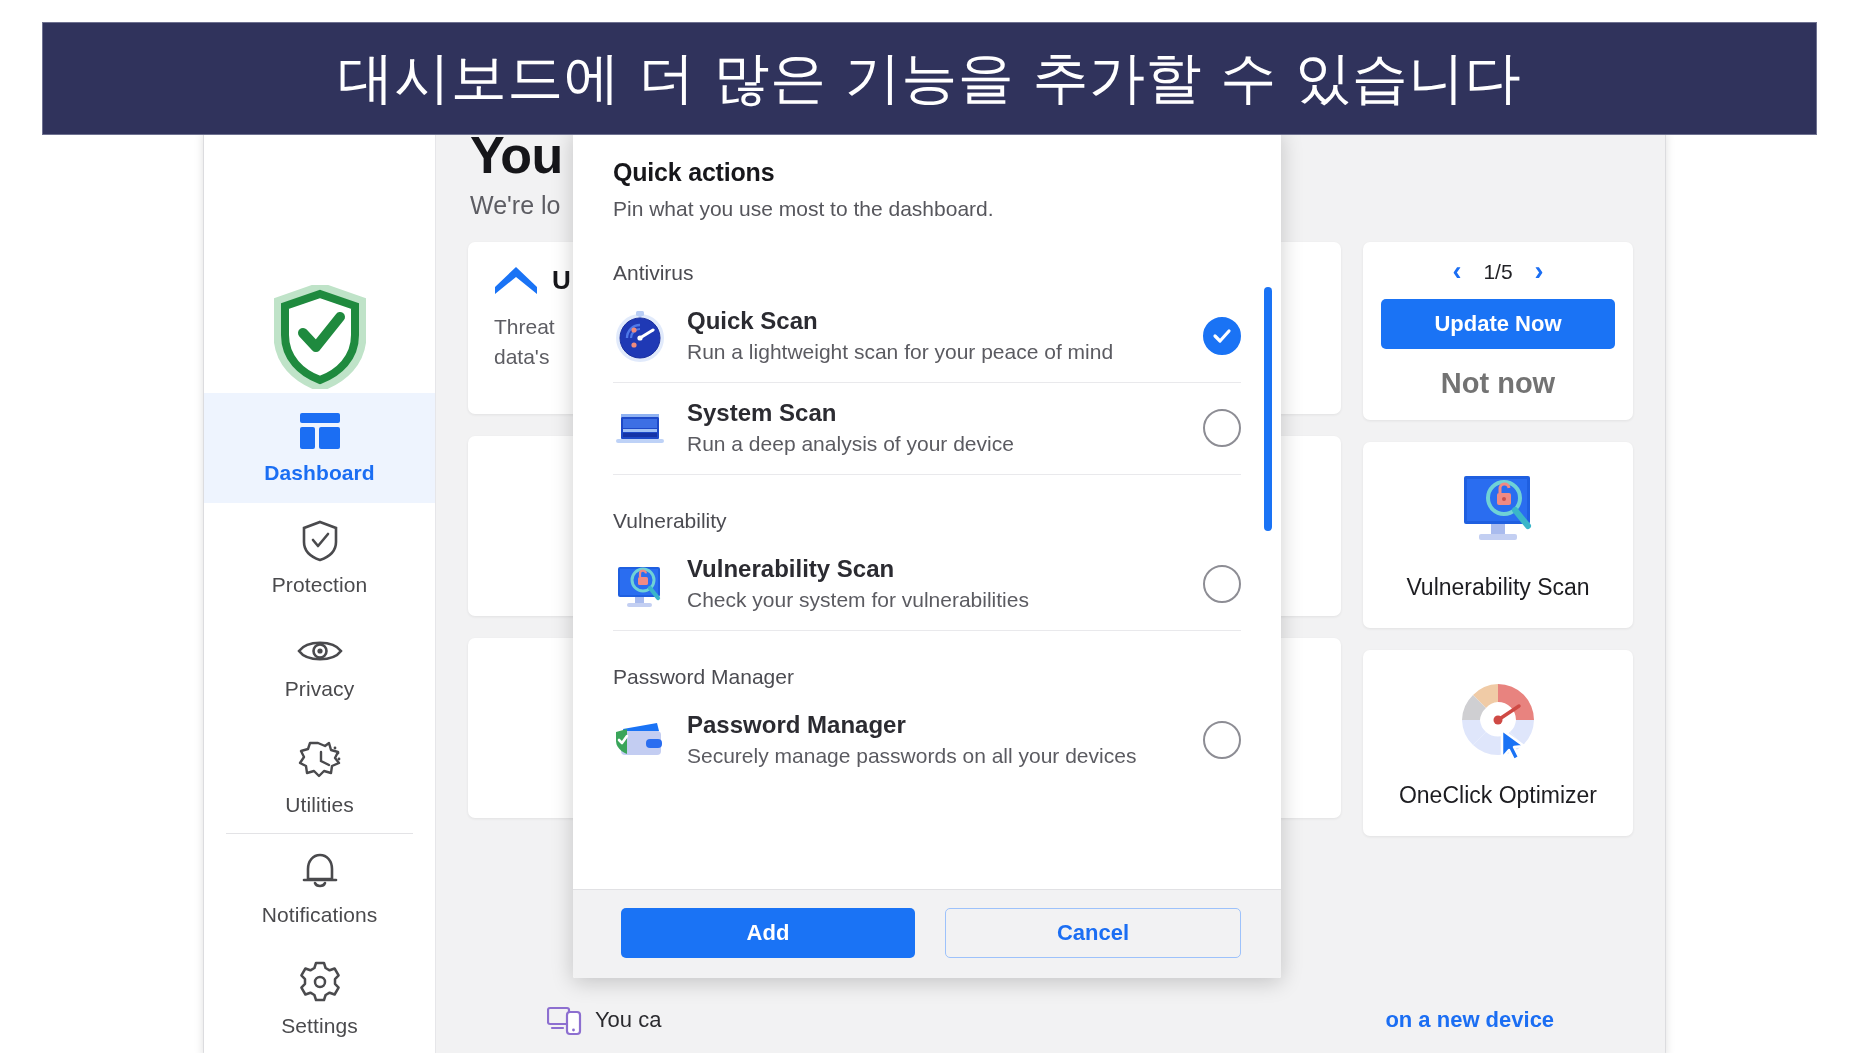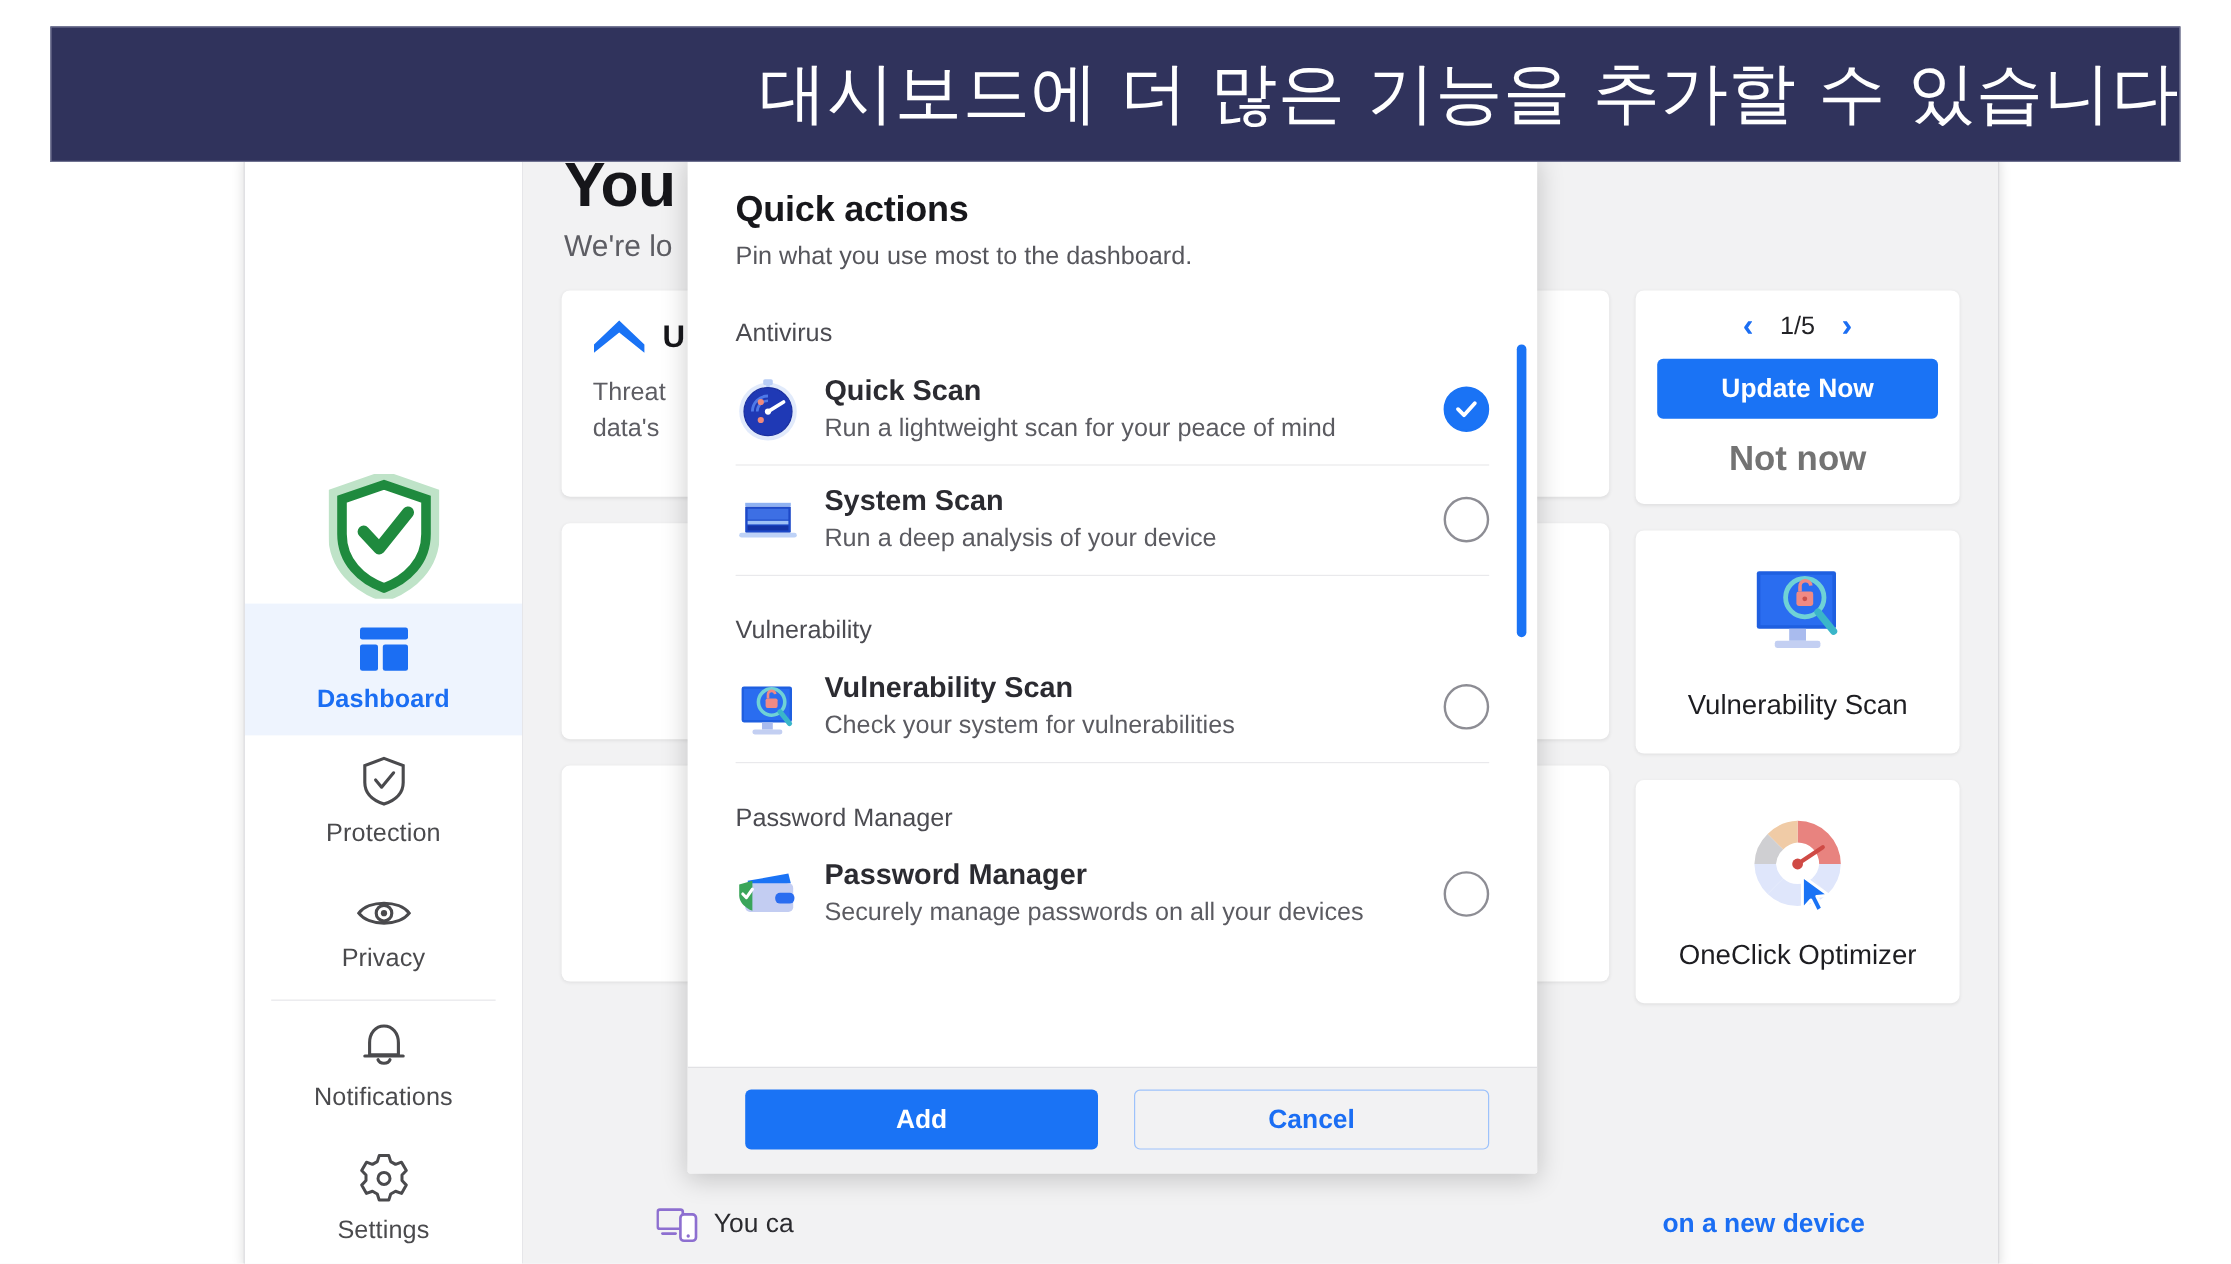--- a/index.html
+++ b/index.html
@@ -160,21 +160,21 @@
     width: 708px; height: 848px;
     background: #ffffff;
     box-shadow: 0 4px 22px rgba(0,0,0,0.20);
     display: flex;
     flex-direction: column;
     border-radius: 2px;
     overflow: hidden;
   }
   .modal-head { padding: 28px 40px 6px 40px; }
   .modal-title {
-    font-size: 30px; font-weight: bold; color: #17171b;
+    font-size: 25px; font-weight: bold; color: #17171b;
     letter-spacing: -0.2px;
   }
   .modal-sub { font-size: 21px; color: #56565c; margin-top: 10px; }
 
   .modal-scroll {
     flex: 1 1 auto;
     overflow: hidden;
     padding: 0 40px;
     position: relative;
   }
@@ -233,21 +233,21 @@
     border-radius: 4px;
   }
 
   
   .caption-banner {
     position: absolute;
     left: 42px; top: 22px;
     width: 1775px; height: 113px;
     background: #30335c;
     border: 1px solid #6e7190;
-    display: flex; align-items: center; justify-content: flex-end;
+    display: flex; align-items: center; justify-content: center;
   }
   .caption-text {
     color: #ffffff;
     font-size: 56px;
     letter-spacing: 0.5px;
     font-family: "DejaVu Sans", sans-serif;
     white-space: nowrap;
   }
   svg { display: block; }
 </style>
@@ -292,20 +292,32 @@
         <span>
           <svg width="48" height="32" viewBox="0 0 48 32">
             <path d="M3 16 C11 5 37 5 45 16 C37 27 11 27 3 16 Z" fill="none" stroke="#4a4a4d" stroke-width="2.6"></path>
             <circle cx="24" cy="16" r="6.5" fill="none" stroke="#4a4a4d" stroke-width="2.6"></circle>
             <circle cx="24" cy="16" r="2.6" fill="#4a4a4d"></circle>
           </svg>
         </span>
         <span class="nav-label">Privacy</span>
       </div>
 
+      <div class="nav-item">
+        <span>
+          <svg width="44" height="44" viewBox="0 0 44 44">
+            <path d="M20 4 L27 7 L31 4 L33 11 L40 13 L37 19 L41 24 L34 27 L33 34 L26 32 L21 37 L16 32 L9 34 L8 27 L2 24 L6 18 L3 12 L10 10 L12 4 Z" fill="none" stroke="#4a4a4d" stroke-width="2.4" stroke-linejoin="round"></path>
+            <path d="M23 13 V22 L31 26" fill="none" stroke="#4a4a4d" stroke-width="2.4" stroke-linecap="round"></path>
+            <circle cx="37" cy="9" r="1.4" fill="#4a4a4d"></circle>
+            <circle cx="40" cy="14" r="1.4" fill="#4a4a4d"></circle>
+            <circle cx="41" cy="20" r="1.4" fill="#4a4a4d"></circle>
+          </svg>
+        </span>
+        <span class="nav-label">Utilities</span>
+      </div>
 
       <div class="nav-sep"></div>
 
       <div class="nav-item">
         <span>
           <svg width="40" height="42" viewBox="0 0 40 42">
             <path d="M8 28 V18 C8 10 13 4 20 4 C27 4 32 10 32 18 V28 Z" fill="none" stroke="#4a4a4d" stroke-width="2.6" stroke-linejoin="round"></path>
             <line x1="4" y1="29" x2="36" y2="29" stroke="#4a4a4d" stroke-width="2.6" stroke-linecap="round"></line>
             <path d="M15 32 C16.5 36 23.5 36 25 32" fill="none" stroke="#4a4a4d" stroke-width="2.6" stroke-linecap="round"></path>
           </svg>

